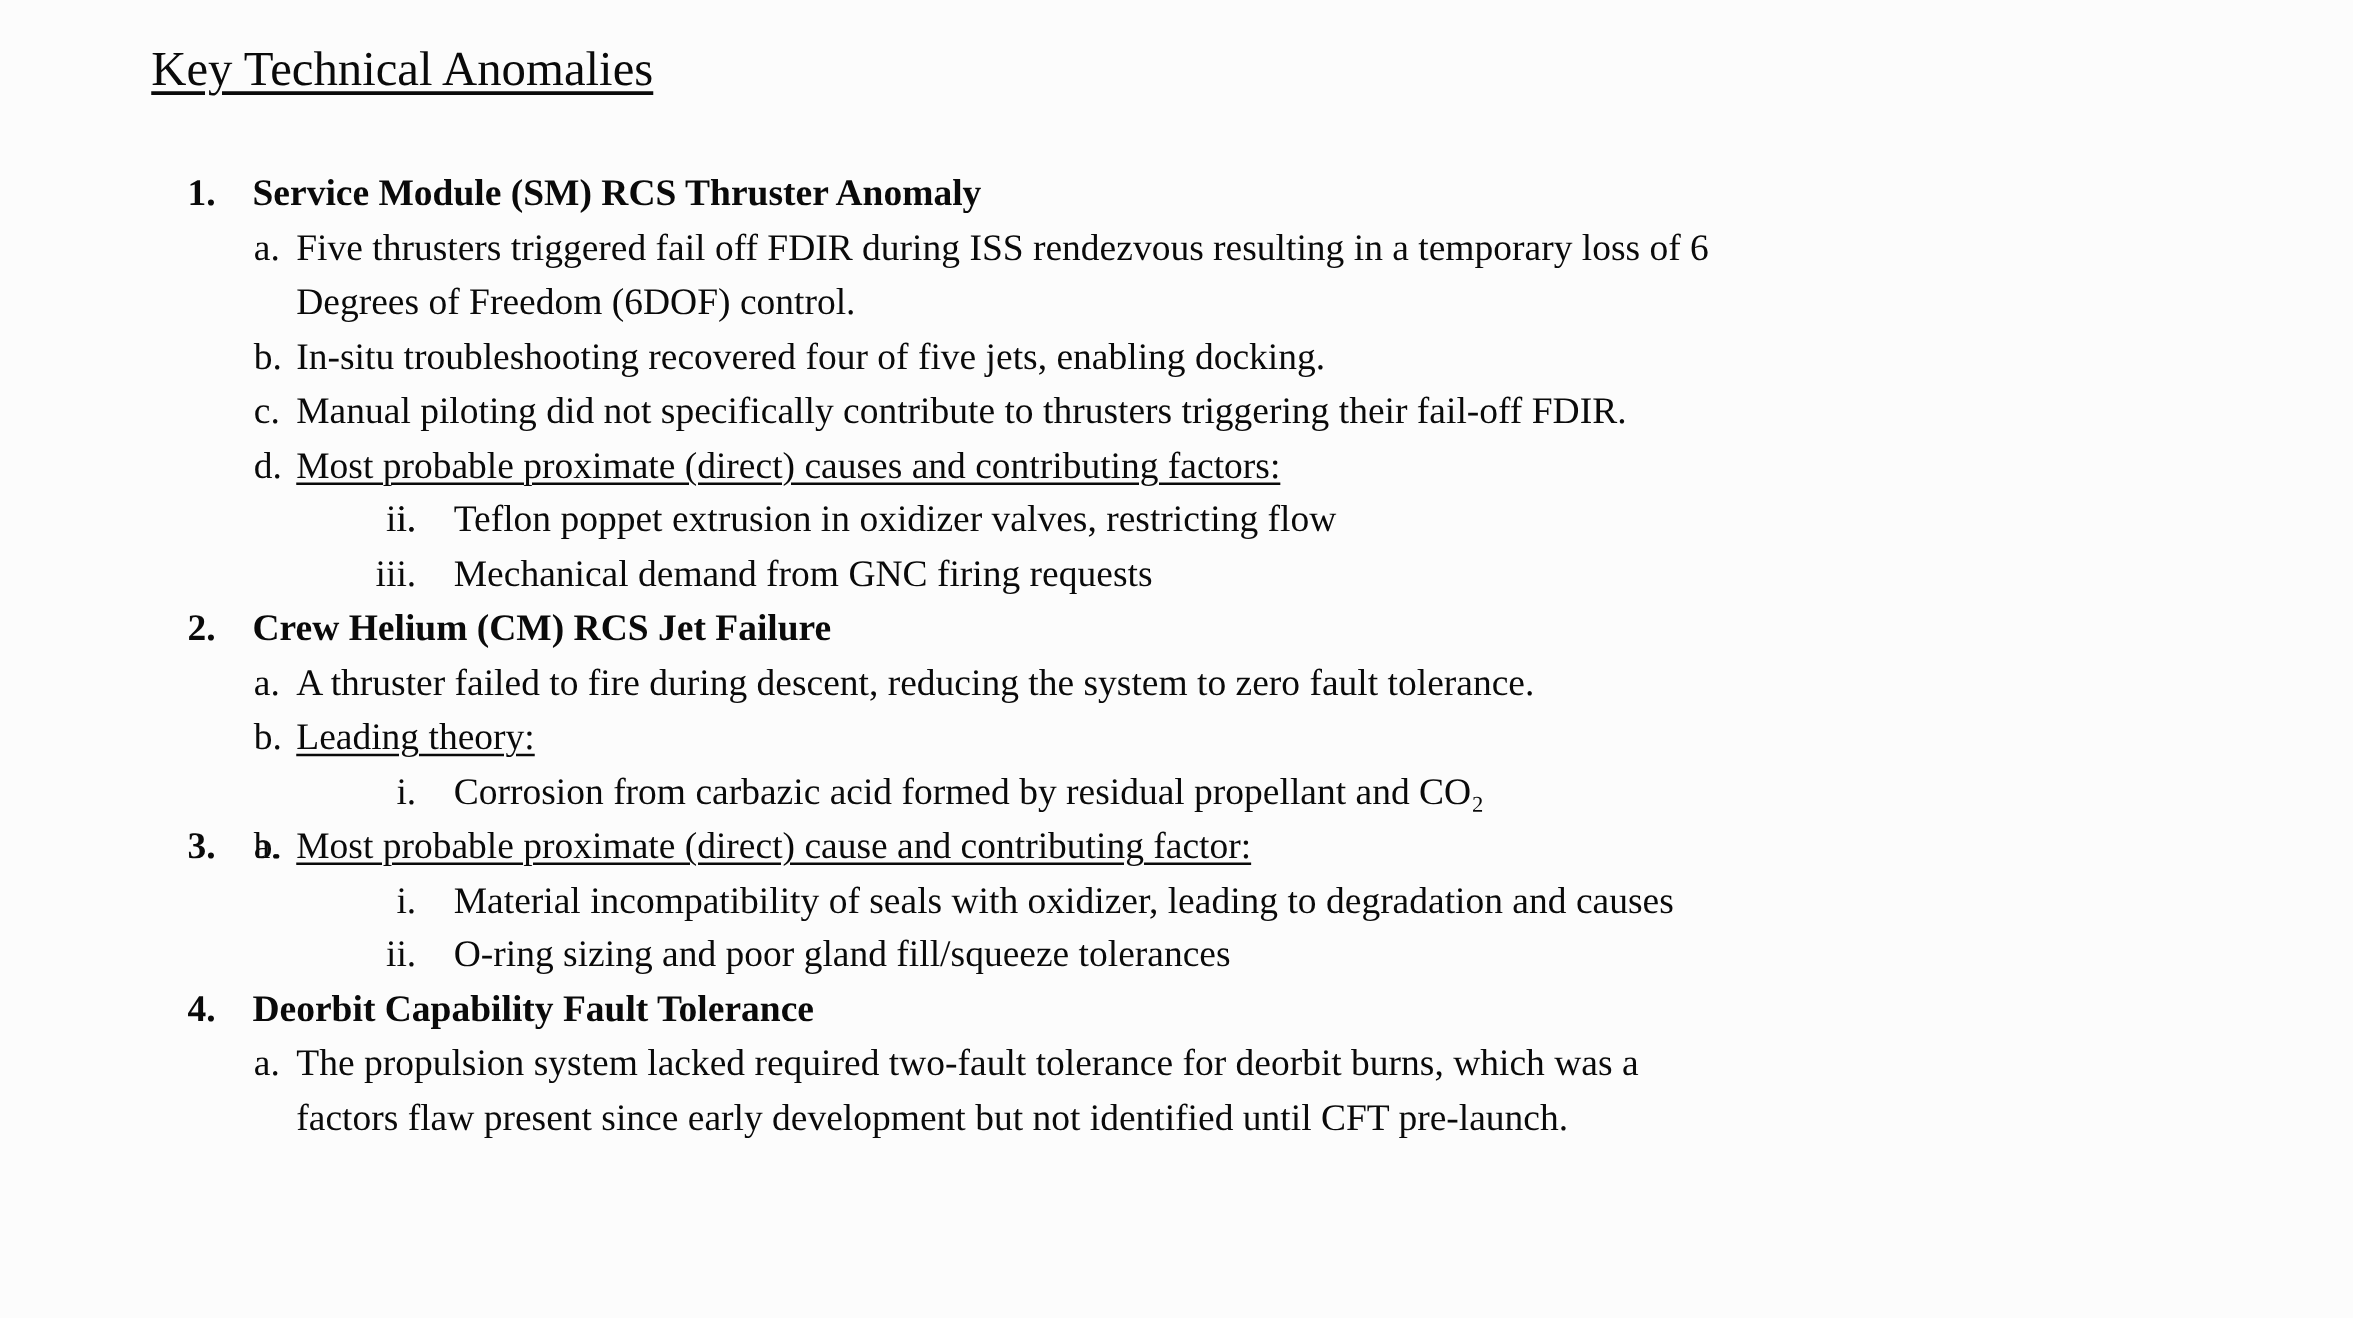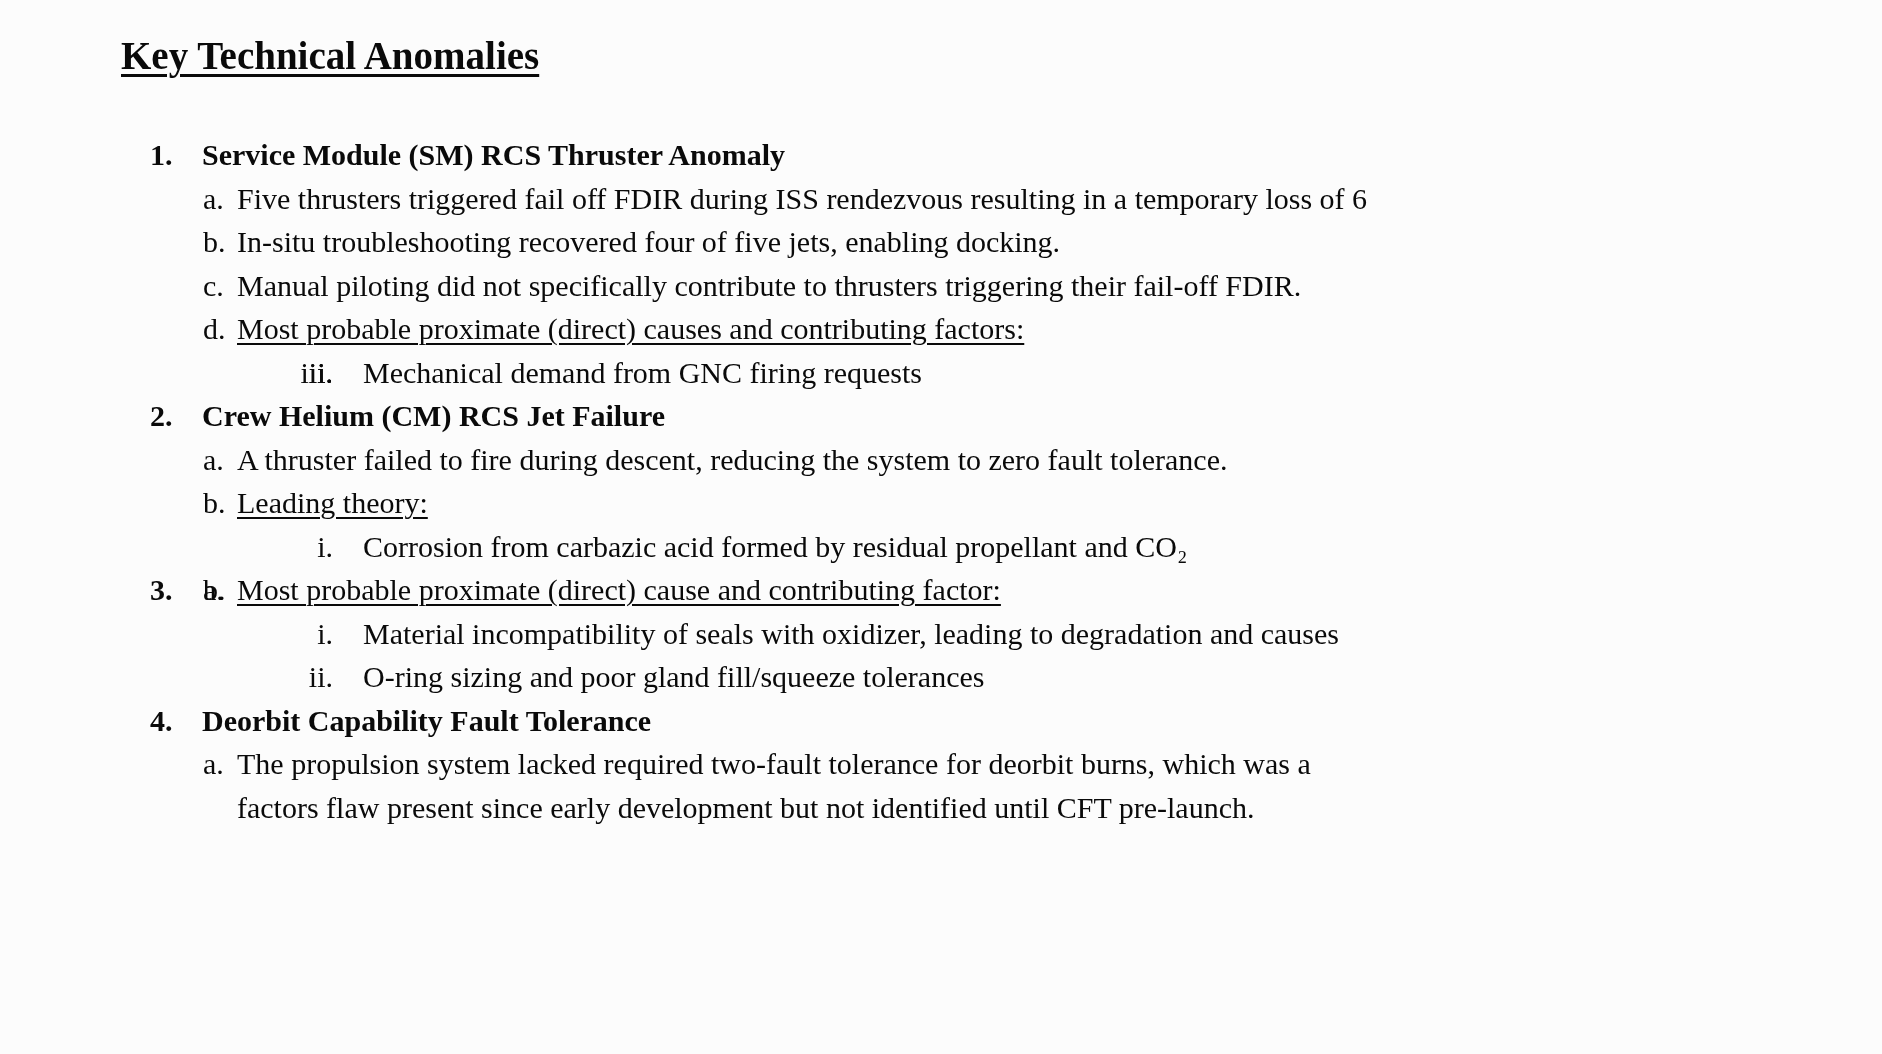--- a/index.html
+++ b/index.html
@@ -14,21 +14,21 @@
     font-family: "Liberation Serif", "DejaVu Serif", serif;
     overflow: hidden;
   }
   .doc {
     padding-top: 32px;
   }
   .heading {
     margin-left: 121px;
     font-size: 39px;
     line-height: 47px;
-    font-weight: bold;
+    font-weight: normal;
     text-decoration: underline;
     text-decoration-thickness: 3px;
     text-underline-offset: 5px;
     white-space: nowrap;
   }
   .list {
     margin-top: 54px;
   }
   .line {
     position: relative;
@@ -56,25 +56,26 @@
   }
 </style>
 </head>
 <body>
 
 <div class="doc">
   <div class="heading">Key Technical Anomalies</div>
   <div class="list" id="doc-list">
       <div class="line l1"><span class="marker">1.</span><span class="text">Service Module (SM) RCS Thruster Anomaly</span></div>
       <div class="line l2"><span class="marker">a.</span><span class="text">Five thrusters triggered fail off FDIR during ISS rendezvous resulting in a temporary loss of 6</span></div>
+      <div class="line l2"><span class="text">Degrees of Freedom (6DOF) control.</span></div>
       <div class="line l2"><span class="marker">b.</span><span class="text">In-situ troubleshooting recovered four of five jets, enabling docking.</span></div>
       <div class="line l2"><span class="marker">c.</span><span class="text">Manual piloting did not specifically contribute to thrusters triggering their fail-off FDIR.</span></div>
       <div class="line l2"><span class="marker">d.</span><span class="text u">Most probable proximate (direct) causes and contributing factors:</span></div>
       <div class="line l3"><span class="marker">i.</span></div>
-      <div class="line l3"><span class="marker">ii.</span></div>
+      <div class="line l3"><span class="marker">ii.</span><span class="text">Teflon poppet extrusion in oxidizer valves, restricting flow</span></div>
       <div class="line l3"><span class="marker">iii.</span><span class="text">Mechanical demand from GNC firing requests</span></div>
       <div class="line l1"><span class="marker">2.</span><span class="text">Crew Helium (CM) RCS Jet Failure</span></div>
       <div class="line l2"><span class="marker">a.</span><span class="text">A thruster failed to fire during descent, reducing the system to zero fault tolerance.</span></div>
       <div class="line l2"><span class="marker">b.</span><span class="text u">Leading theory:</span></div>
       <div class="line l3"><span class="marker">i.</span><span class="text">Corrosion from carbazic acid formed by residual propellant and CO₂</span></div>
       <div class="line l1"><span class="marker">3.</span></div>
       <div class="line l2"><span class="marker">a.</span></div>
       <div class="line l2"><span class="marker">b.</span><span class="text u">Most probable proximate (direct) cause and contributing factor:</span></div>
       <div class="line l3"><span class="marker">i.</span><span class="text">Material incompatibility of seals with oxidizer, leading to degradation and causes</span></div>
       <div class="line l3"><span class="marker">ii.</span><span class="text">O-ring sizing and poor gland fill/squeeze tolerances</span></div>

